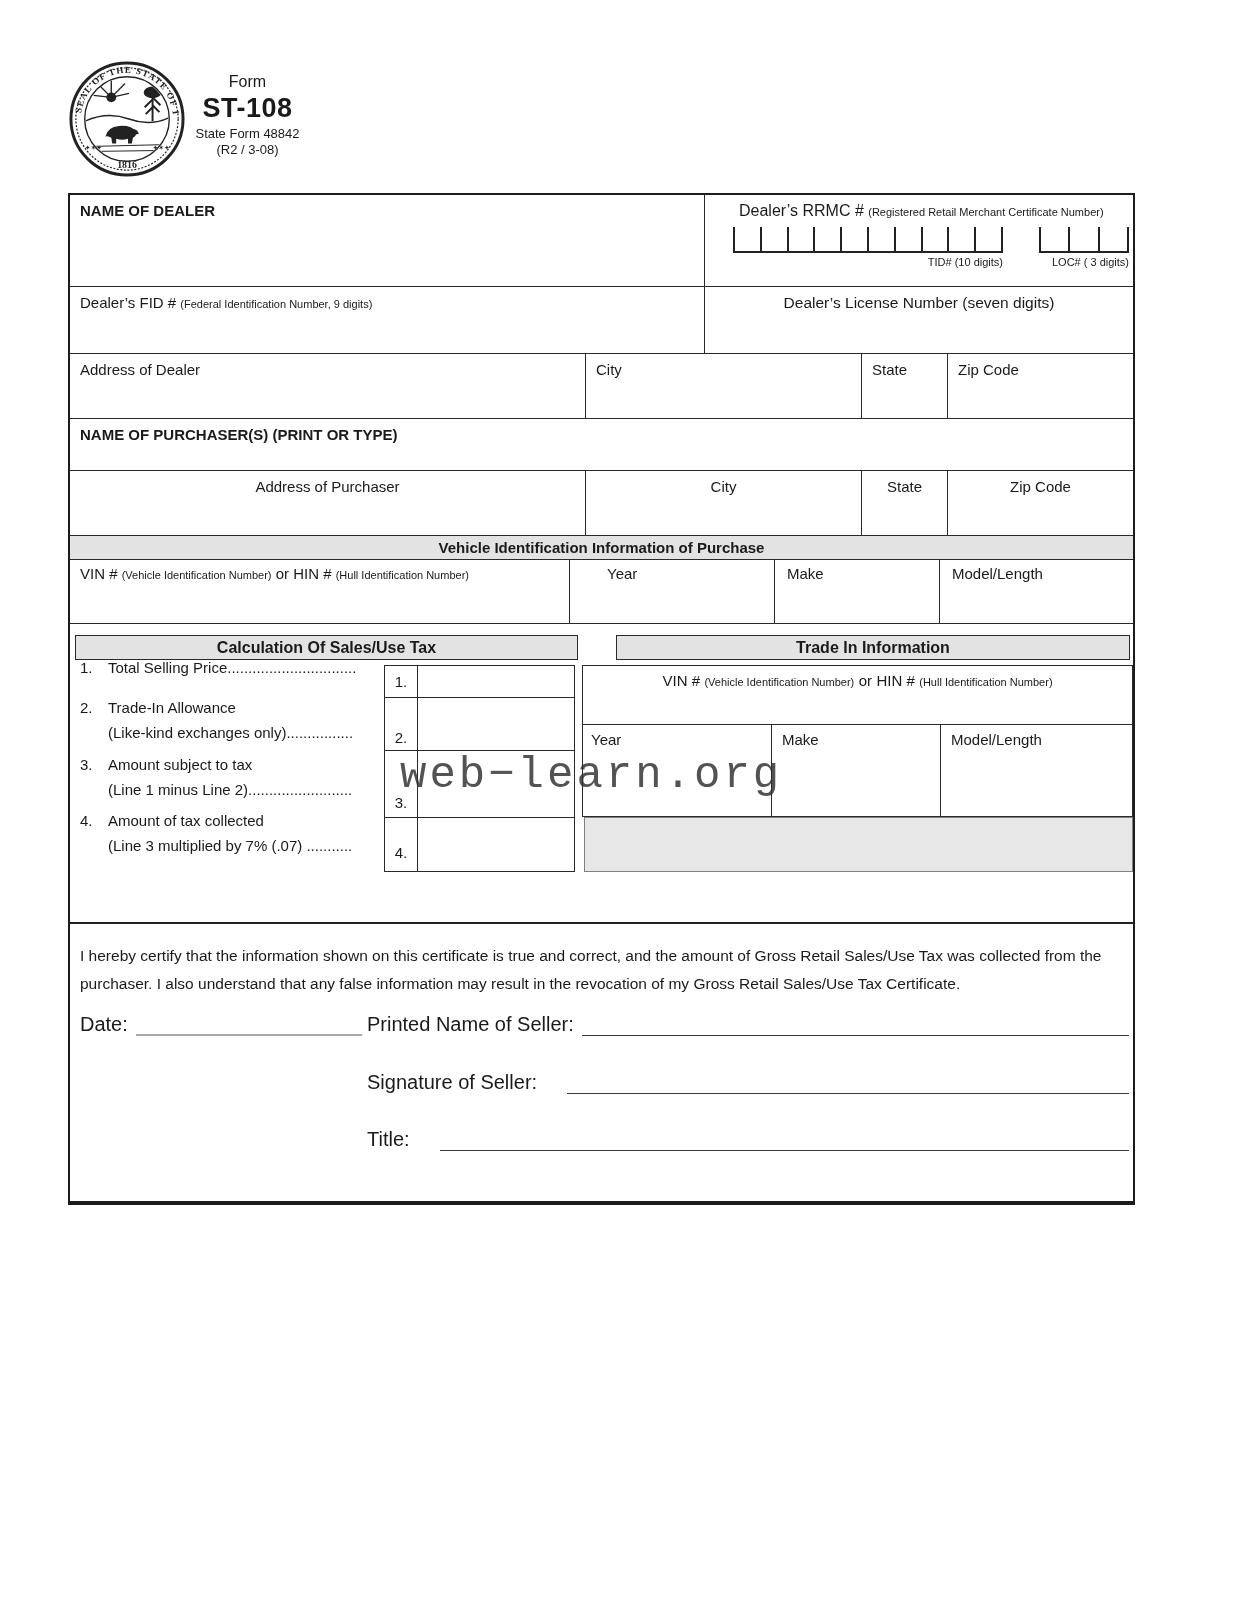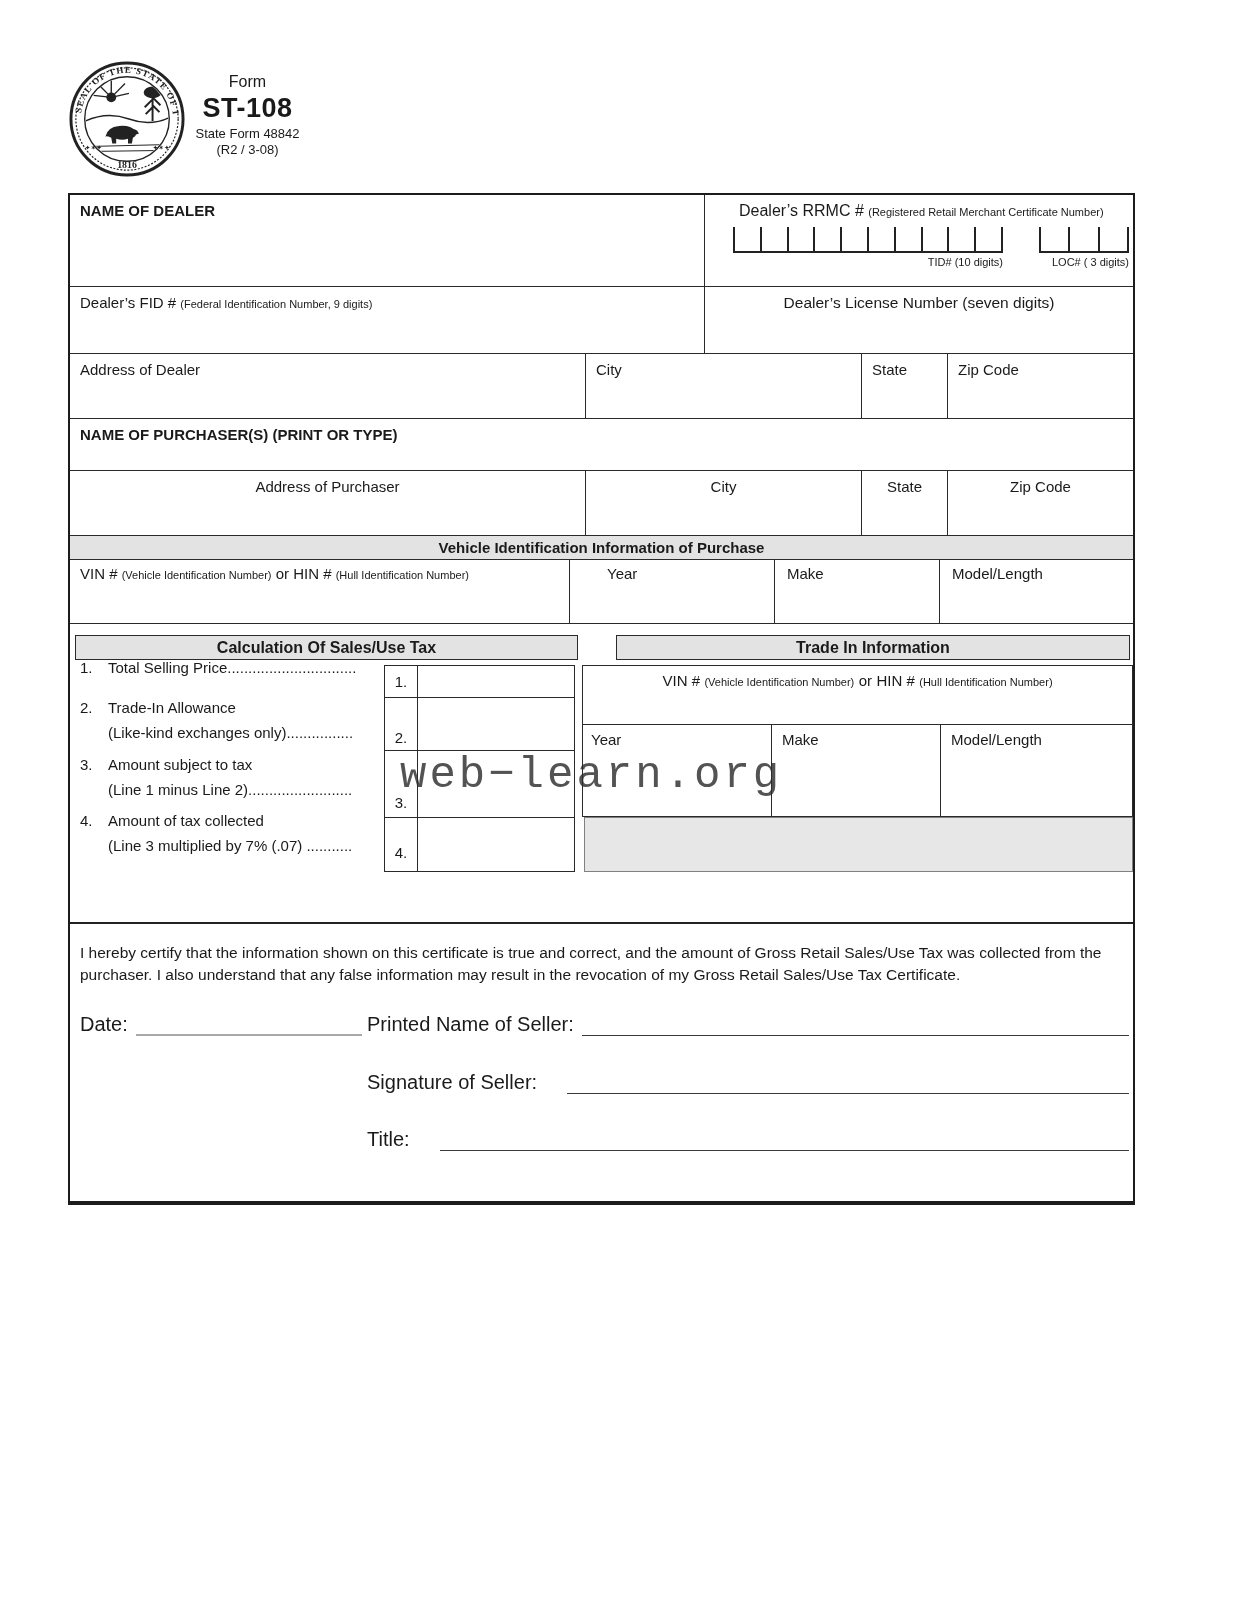--- a/index.html
+++ b/index.html
@@ -43,21 +43,21 @@
   .calc-item{font-size:15px;white-space:nowrap;}
   
   .trade-box{border:1px solid #2a2a2a;box-sizing:border-box;display:flex;flex-direction:column;}
   .trade-vin{border-bottom:1px solid #2a2a2a;text-align:center;padding-top:6px;box-sizing:border-box;}
   .trade-ymm{flex:1;display:flex;}
   .tcell{box-sizing:border-box;border-right:1px solid #2a2a2a;padding:6px 8px 0 8px;font-size:15px;}
   .tcell:last-child{border-right:none;}
   .gray-area{background:#e7e7e7;border:1px solid #808080;box-sizing:border-box;}
   
   .cert-area{border-top:2px solid #222;}
-  .cert-text{font-size:15.5px;line-height:22px;}
+  .cert-text{font-size:15.5px;line-height:28px;}
   .sig-row{display:flex;align-items:flex-end;font-size:20px;text-align:center;}
   .sig-line{flex:1;border-bottom:1px solid #3a3a3a;height:16px;margin-left:8px;}
   .sig-line.gray{border-bottom:2px solid #a9a9a9;}
   .sig-line.gap{margin-left:30px;}
   
   .watermark{left:400px;top:750px;font-family:"Liberation Mono",monospace;font-size:44px;
              letter-spacing:3px;color:rgba(45,45,45,0.82);white-space:nowrap;}
 </style>
 </head>
 <body>

